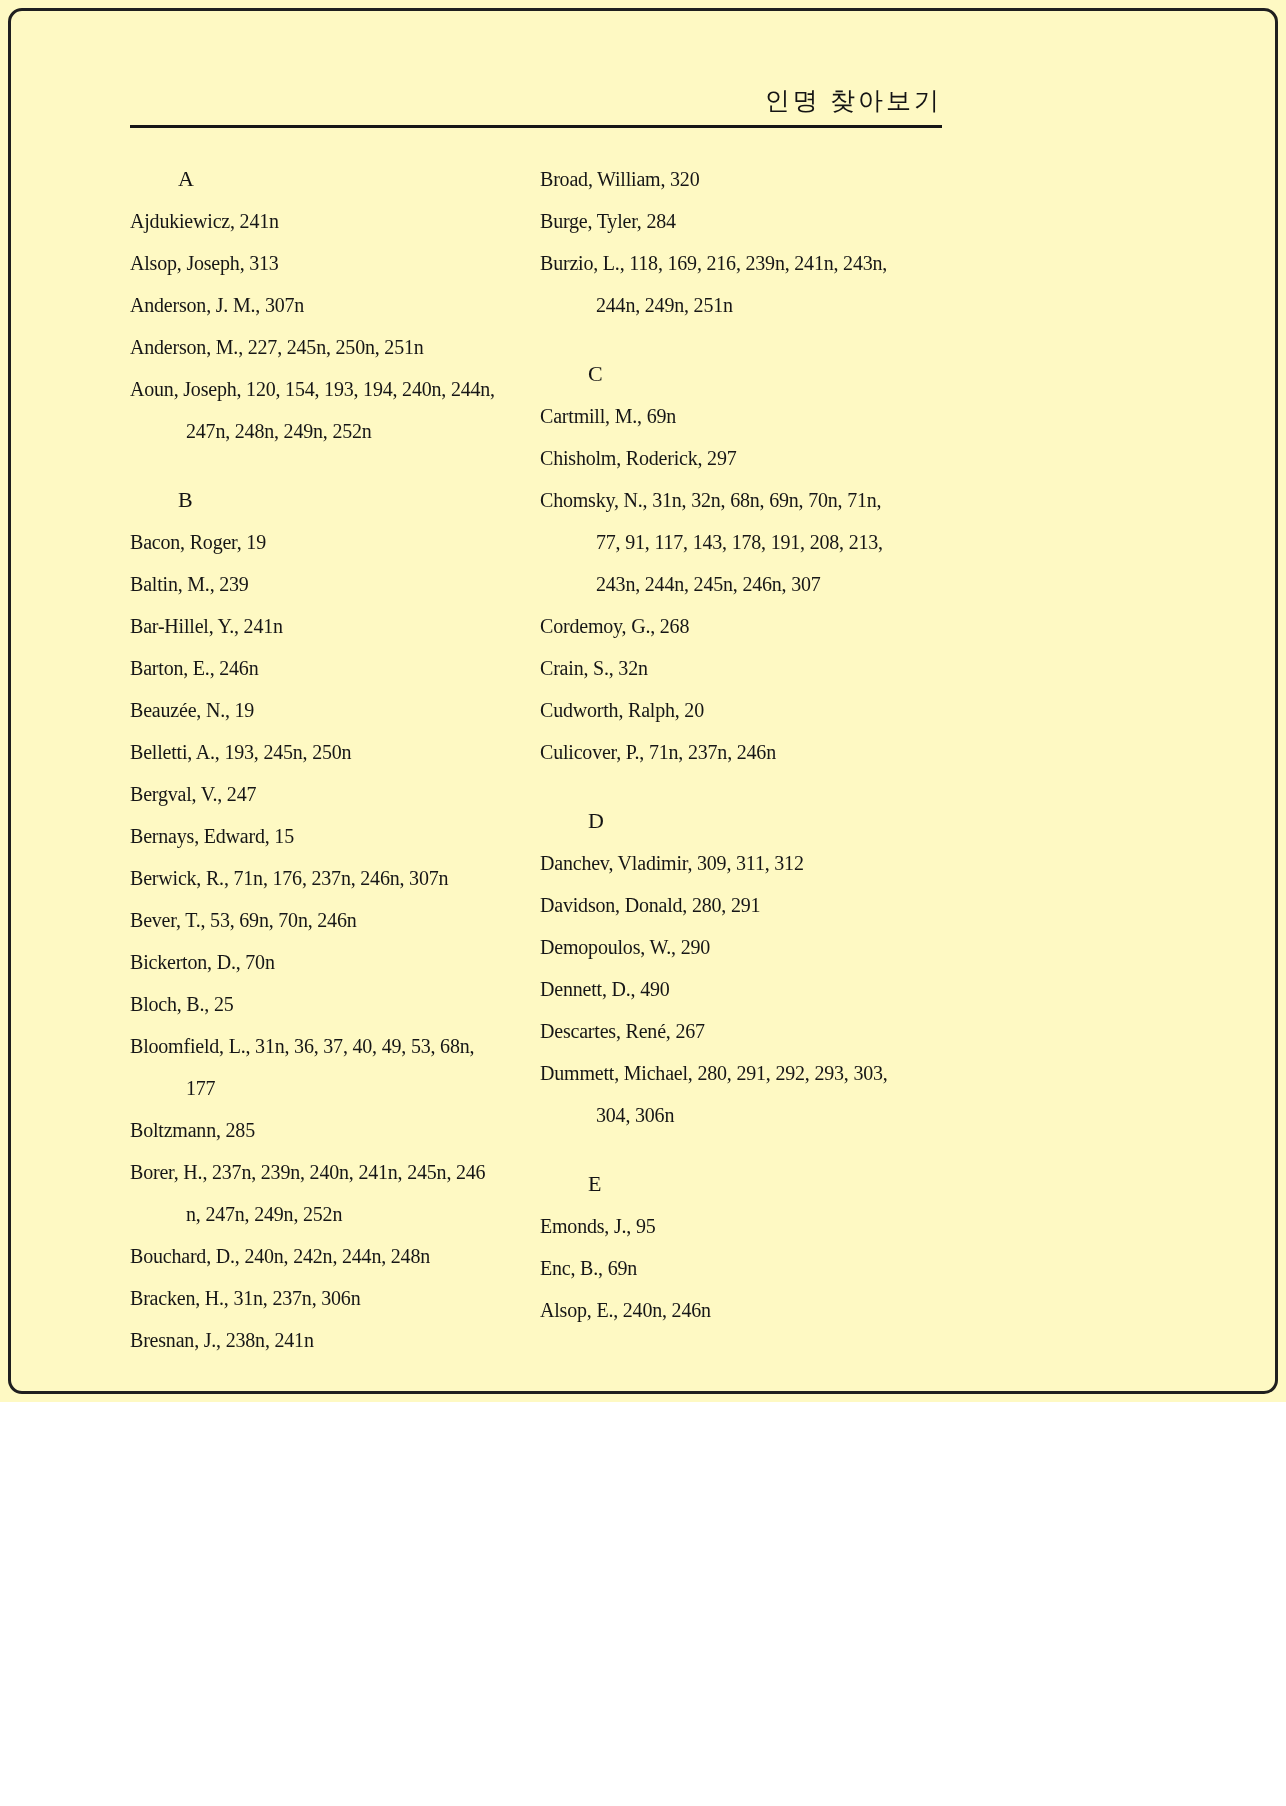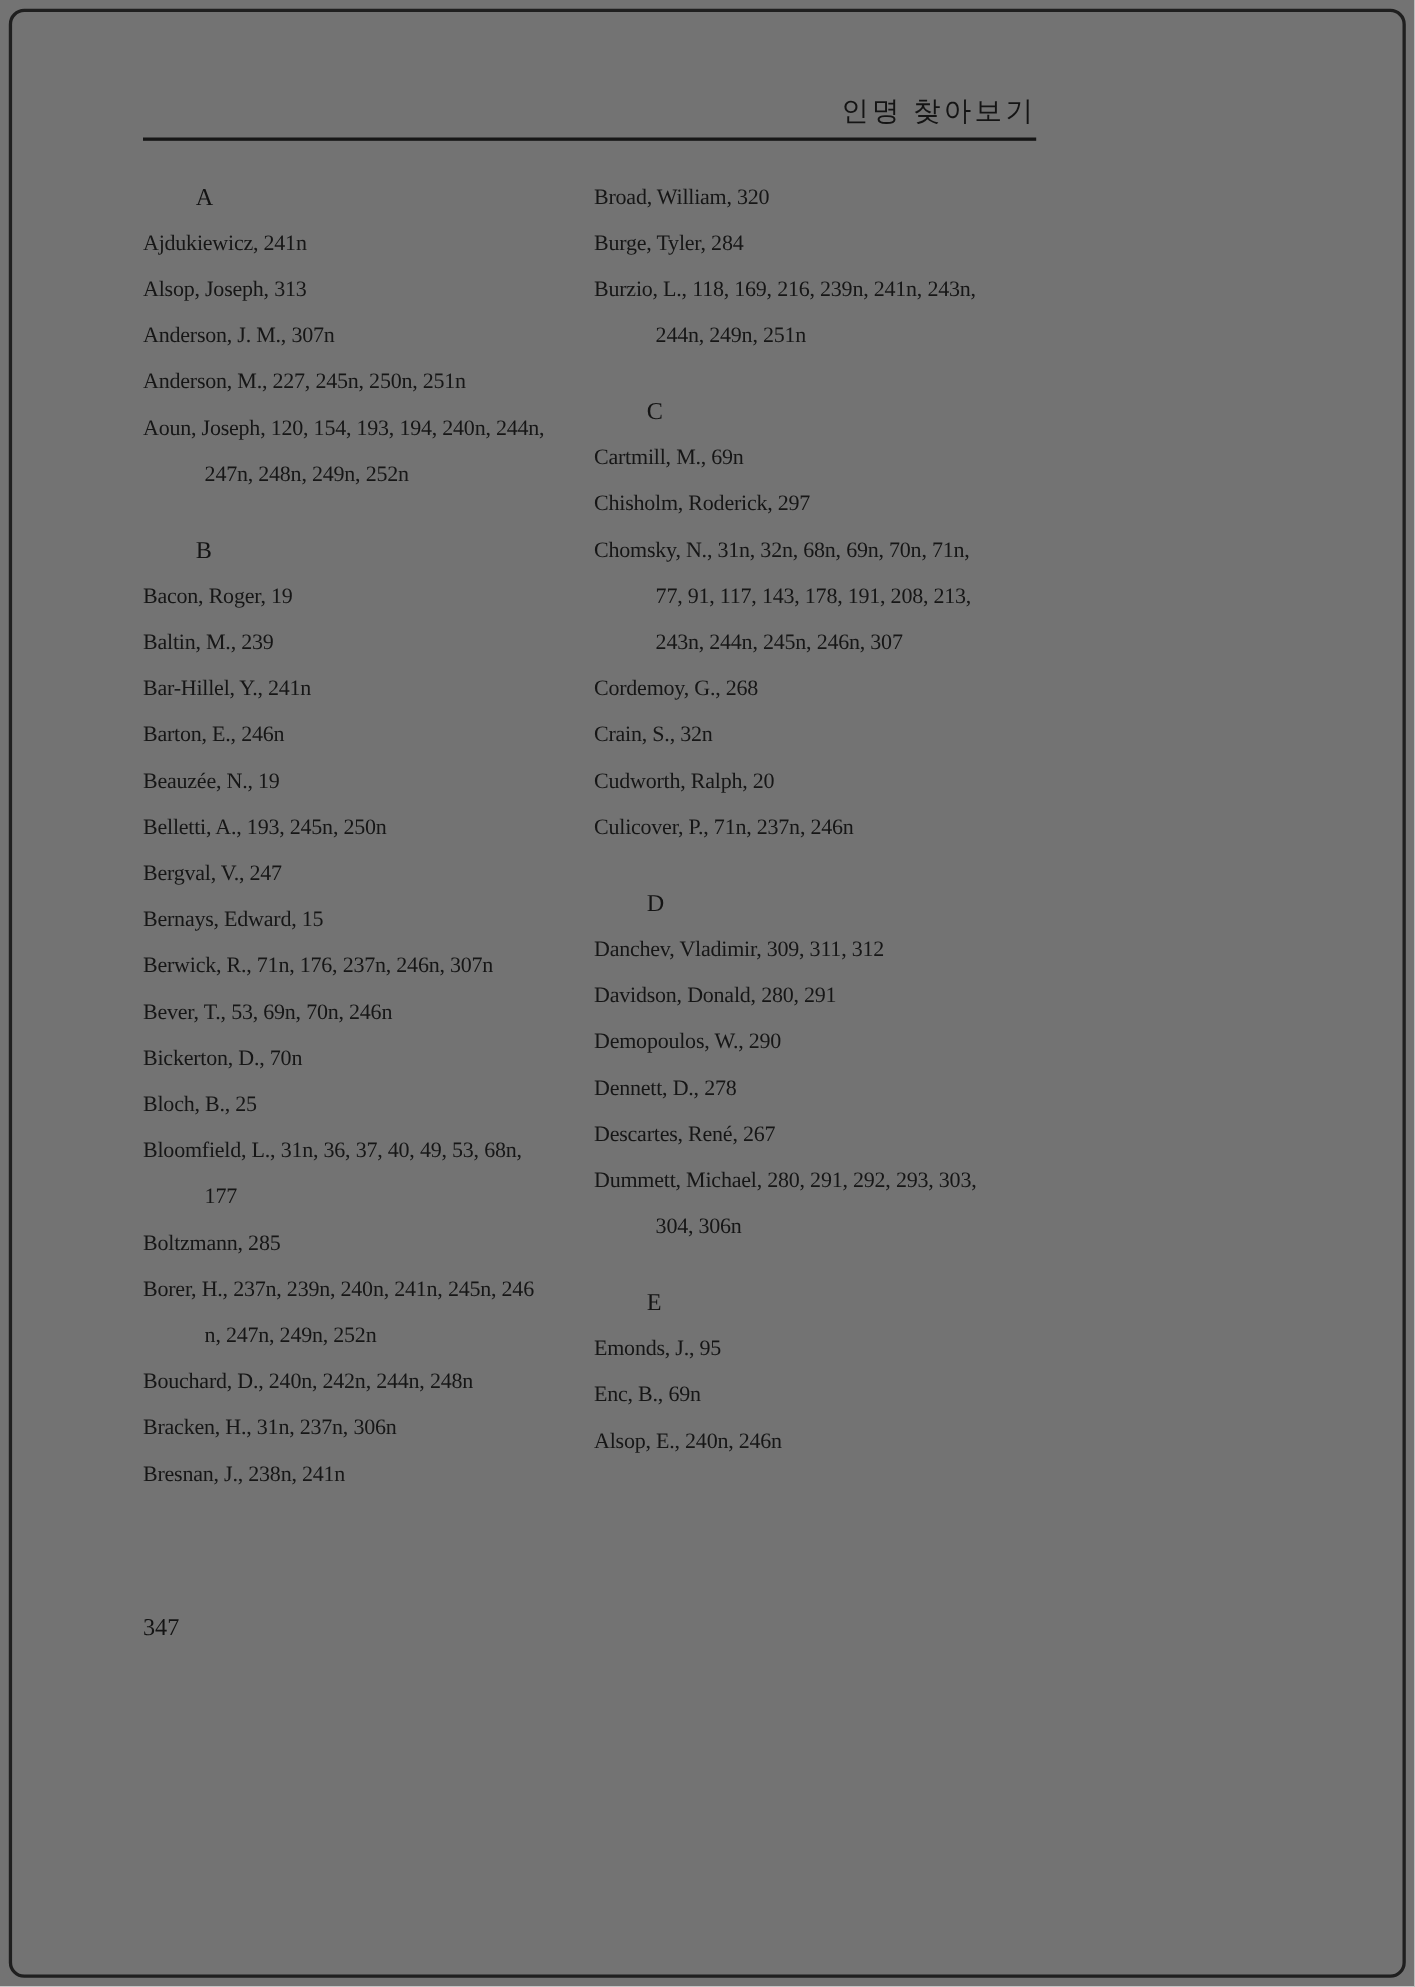--- a/index.html
+++ b/index.html
@@ -1,21 +1,21 @@
 <!DOCTYPE html>
 <html><head>
 <meta charset="utf-8">
 <style>
   * { margin: 0; padding: 0; box-sizing: border-box; }
   html, body { background: #ffffff; }
   .page {
     position: relative;
     width: 1286px;
-    height: 1806px;
-    background: #737373;
+    height: 1402px;
+    background: #fef9c3;
     font-family: "Liberation Serif", serif;
     color: #1b1b1b;
     overflow: hidden;
   }
   .frame {
     position: absolute;
     inset: 8px;
     border: 3px solid #1f1f1f;
     border-radius: 14px;
     pointer-events: none;
@@ -129,21 +129,21 @@
         <div class="line cont">77, 91, 117, 143, 178, 191, 208, 213,</div>
         <div class="line cont">243n, 244n, 245n, 246n, 307</div>
         <div class="line">Cordemoy, G., 268</div>
         <div class="line">Crain, S., 32n</div>
         <div class="line">Cudworth, Ralph, 20</div>
         <div class="line">Culicover, P., 71n, 237n, 246n</div>
         <div class="section-letter">D</div>
         <div class="line">Danchev, Vladimir, 309, 311, 312</div>
         <div class="line">Davidson, Donald, 280, 291</div>
         <div class="line">Demopoulos, W., 290</div>
-        <div class="line">Dennett, D., 278</div>
+        <div class="line">Dennett, D., 490</div>
         <div class="line">Descartes, René, 267</div>
         <div class="line">Dummett, Michael, 280, 291, 292, 293, 303,</div>
         <div class="line cont">304, 306n</div>
         <div class="section-letter">E</div>
         <div class="line">Emonds, J., 95</div>
         <div class="line">Enc, B., 69n</div>
         <div class="line">Alsop, E., 240n, 246n</div>
       </div>
   </div>
 

